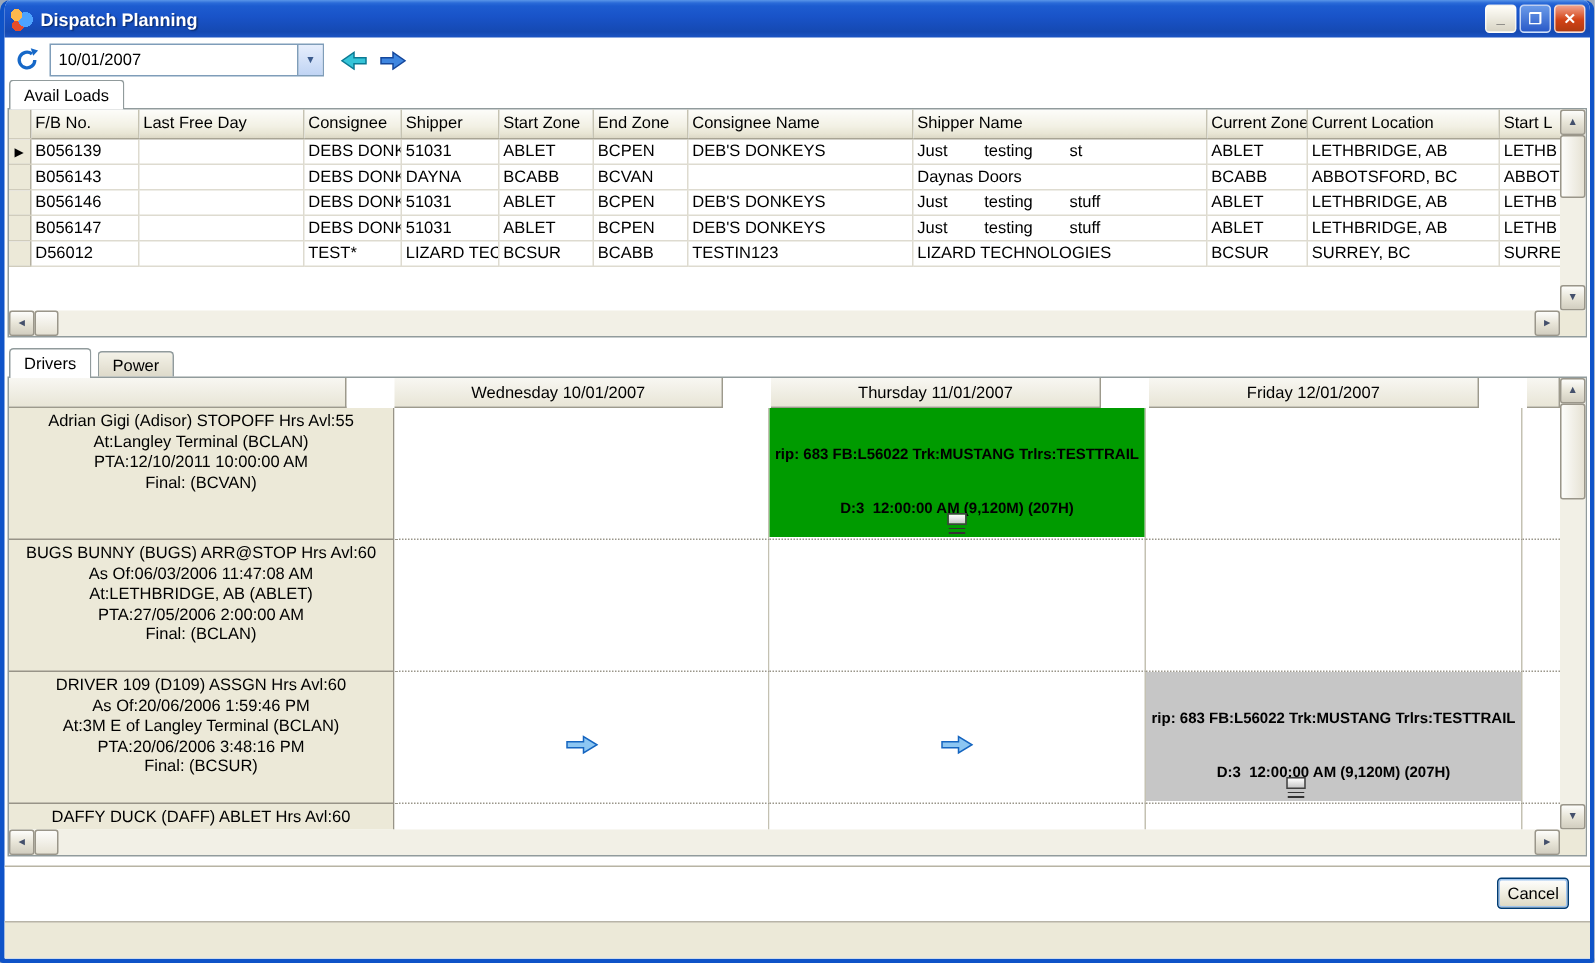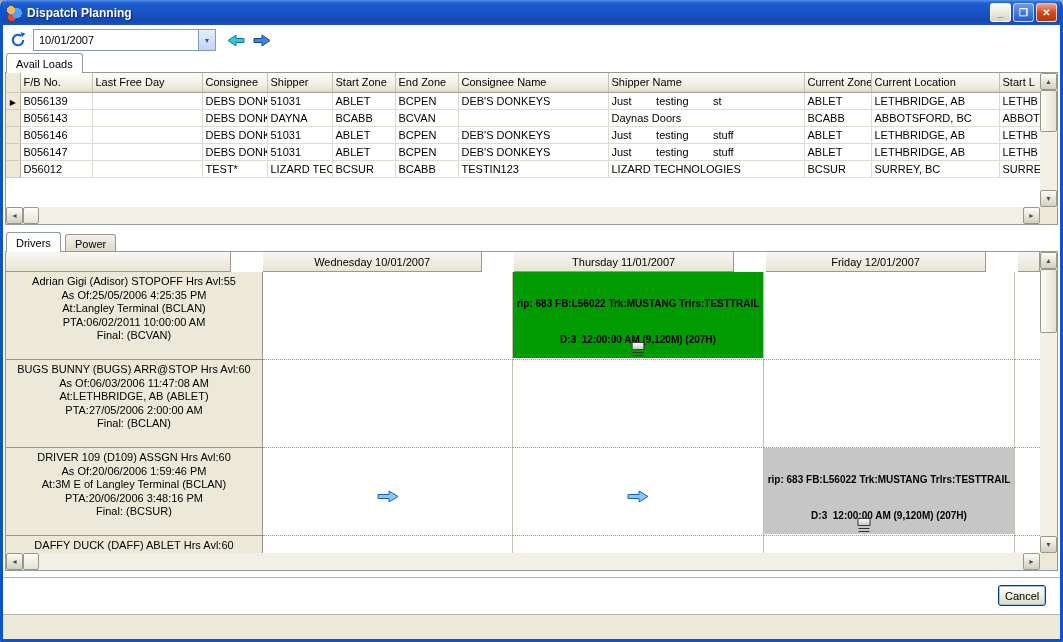--- a/index.html
+++ b/index.html
@@ -293,23 +293,22 @@
           <span>Friday 12/01/2007</span>
         </div>
       <div class="sh-cell" style="width:25px"></div>
     </div>
 
     <div class="sched-body">
 
       <div class="drow">
         <div class="dinfo">
           <div>Adrian Gigi (Adisor) STOPOFF Hrs Avl:55</div>
-          <div>As Of:25/05/2006 4:25:35 PM</div>
           <div>At:Langley Terminal (BCLAN)</div>
-          <div>PTA:06/02/2011 10:00:00 AM</div>
+          <div>PTA:12/10/2011 10:00:00 AM</div>
           <div>Final: (BCVAN)</div>
         </div>
         <div class="dcell w1"></div>
         <div class="dcell w2">
           <div class="event green">
             <div>rip: 683 FB:L56022 Trk:MUSTANG Trlrs:TESTTRAIL</div>
             <div>D:3  12:00:00 AM (9,120M) (207H)</div>
             <div class="mini-icon"></div>
           </div>
         </div>

